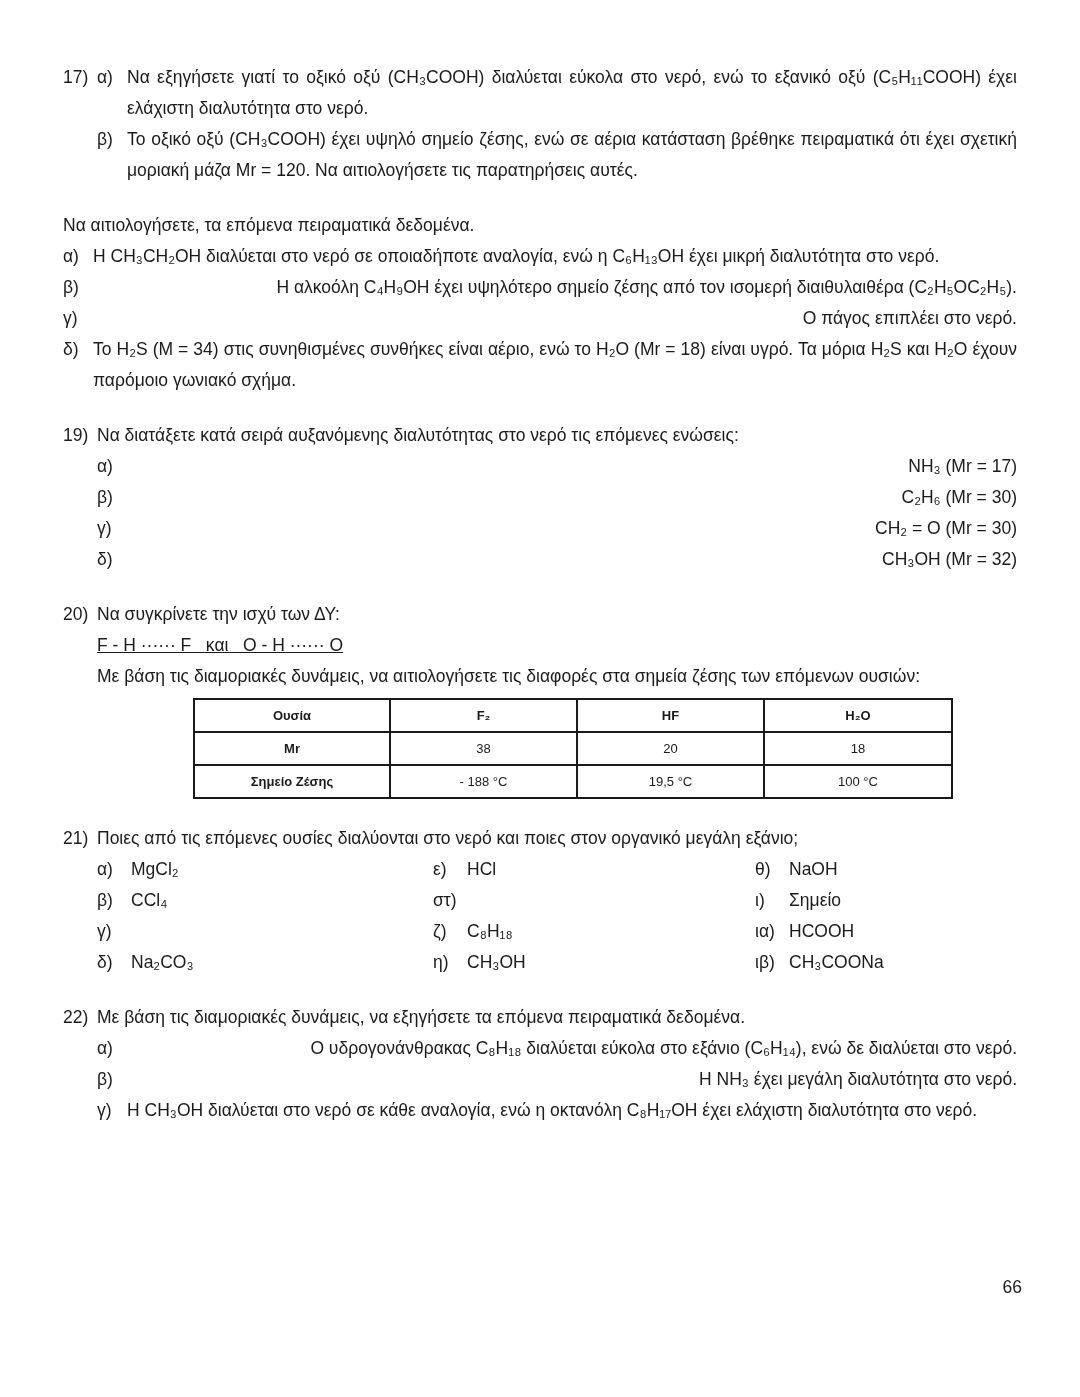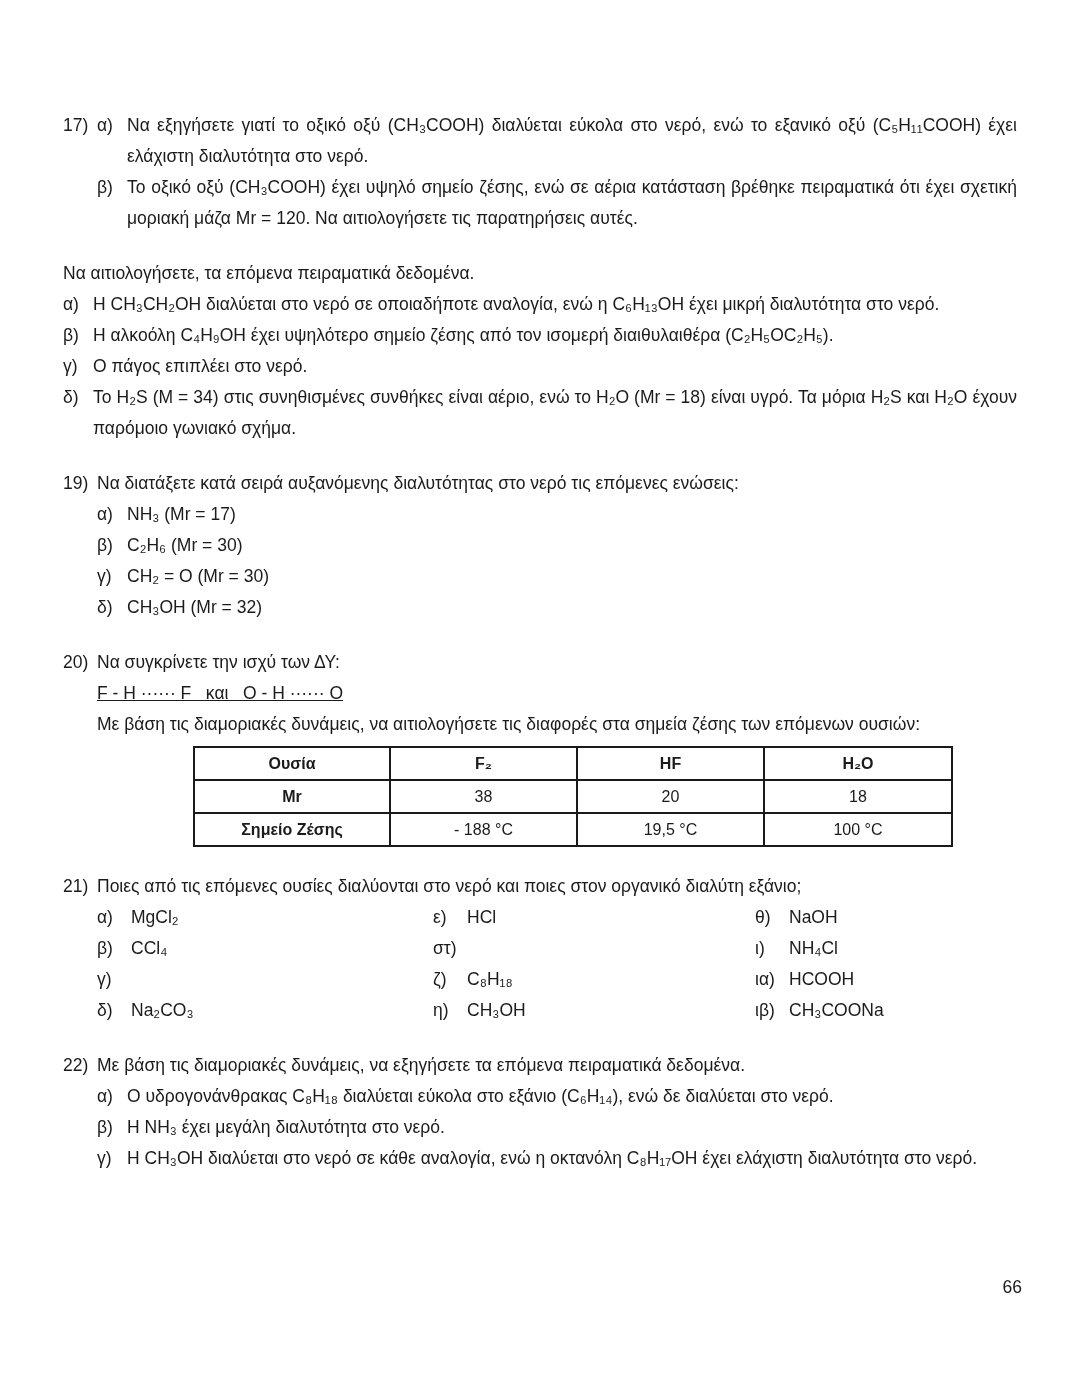--- a/index.html
+++ b/index.html
@@ -2,36 +2,36 @@
 <html lang="el"><head>
 <meta charset="utf-8">
 <style>
   html,body{margin:0;padding:0;}
   body{
     width:1080px;height:1397px;background:#ffffff;
     font-family:"Liberation Sans","DejaVu Sans",sans-serif;
     font-size:17.5px;color:#1b1b1b;
   }
   .page{position:relative;width:1080px;height:1397px;background:#fff;overflow:hidden;}
-  .content{position:absolute;left:63px;top:62px;width:954px;margin-top:48px;}
+  .content{position:absolute;left:63px;top:62px;width:954px;}
   .item{display:flex;margin-bottom:24px;}
   .inum{flex:0 0 34px;line-height:31px;}
   .ibody{flex:1;min-width:0;}
   .intro{line-height:31px;text-align:justify;}
   .sub{display:flex;}
   .slabel{flex:0 0 30px;line-height:31px;}
   .stext{flex:1;min-width:0;line-height:31px;text-align:justify;}
-  .stext.short{text-align:left;}
+  .stext.short{text-align:right;}
   .formula{line-height:31px;white-space:pre;text-decoration:underline;}
   table.bp{
     border-collapse:collapse;margin:6px 0 0 96px;table-layout:fixed;width:758px;
   }
   table.bp td{
     border:2px solid #1a1a1a;height:31px;padding:0 4px;
-    text-align:center;vertical-align:middle;font-size:16px;line-height:20px;
+    text-align:center;vertical-align:middle;font-size:13px;line-height:20px;
   }
   table.bp .hd{font-weight:bold;}
   .grid{display:grid;grid-template-columns:336px 322px auto;}
   .gcell{display:flex;line-height:31px;}
   .glabel{flex:0 0 34px;}
   .gtext{flex:1;}
   .pagenum{position:absolute;top:1272px;right:58px;line-height:31px;}
 </style>
 </head>
 <body>
@@ -131,21 +131,21 @@
             <td>100 °C</td>
           </tr>
         </tbody>
           </table>
       </div>
     </section>
 
     <section class="item">
       <div class="inum">21)</div>
       <div class="ibody">
-        <div class="intro">Ποιες από τις επόμενες ουσίες διαλύονται στο νερό και ποιες στον οργανικό διαλύτη εξάνιο;</div>
+        <div class="intro">Ποιες από τις επόμενες ουσίες διαλύονται στο νερό και ποιες στον οργανικό μεγάλη εξάνιο;</div>
         <div class="grid">
           <div class="gcell">
               <span class="glabel">α)</span>
               <span class="gtext">MgCl₂</span>
             </div>
           <div class="gcell">
               <span class="glabel">ε)</span>
               <span class="gtext">HCl</span>
             </div>
           <div class="gcell">
@@ -155,21 +155,21 @@
 
           <div class="gcell">
               <span class="glabel">β)</span>
               <span class="gtext">CCl₄</span>
             </div>
           <div class="gcell">
               <span class="glabel">στ)</span>
             </div>
           <div class="gcell">
               <span class="glabel">ι)</span>
-              <span class="gtext">NH₄Cl</span>
+              <span class="gtext">Σημείο</span>
             </div>
 
           <div class="gcell">
               <span class="glabel">γ)</span>
             </div>
           <div class="gcell">
               <span class="glabel">ζ)</span>
               <span class="gtext">C₈H₁₈</span>
             </div>
           <div class="gcell">

